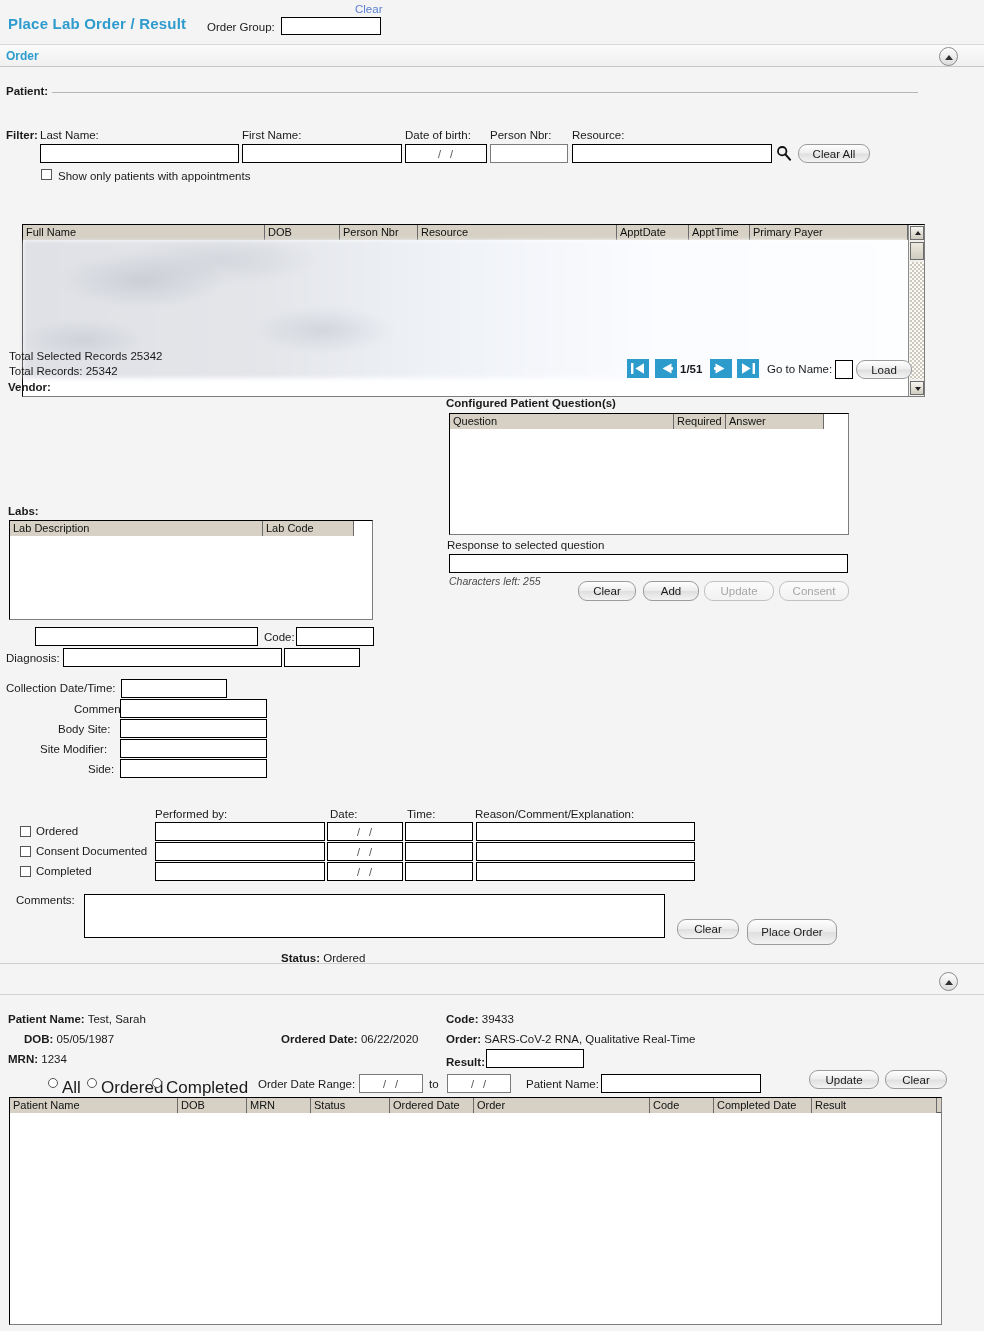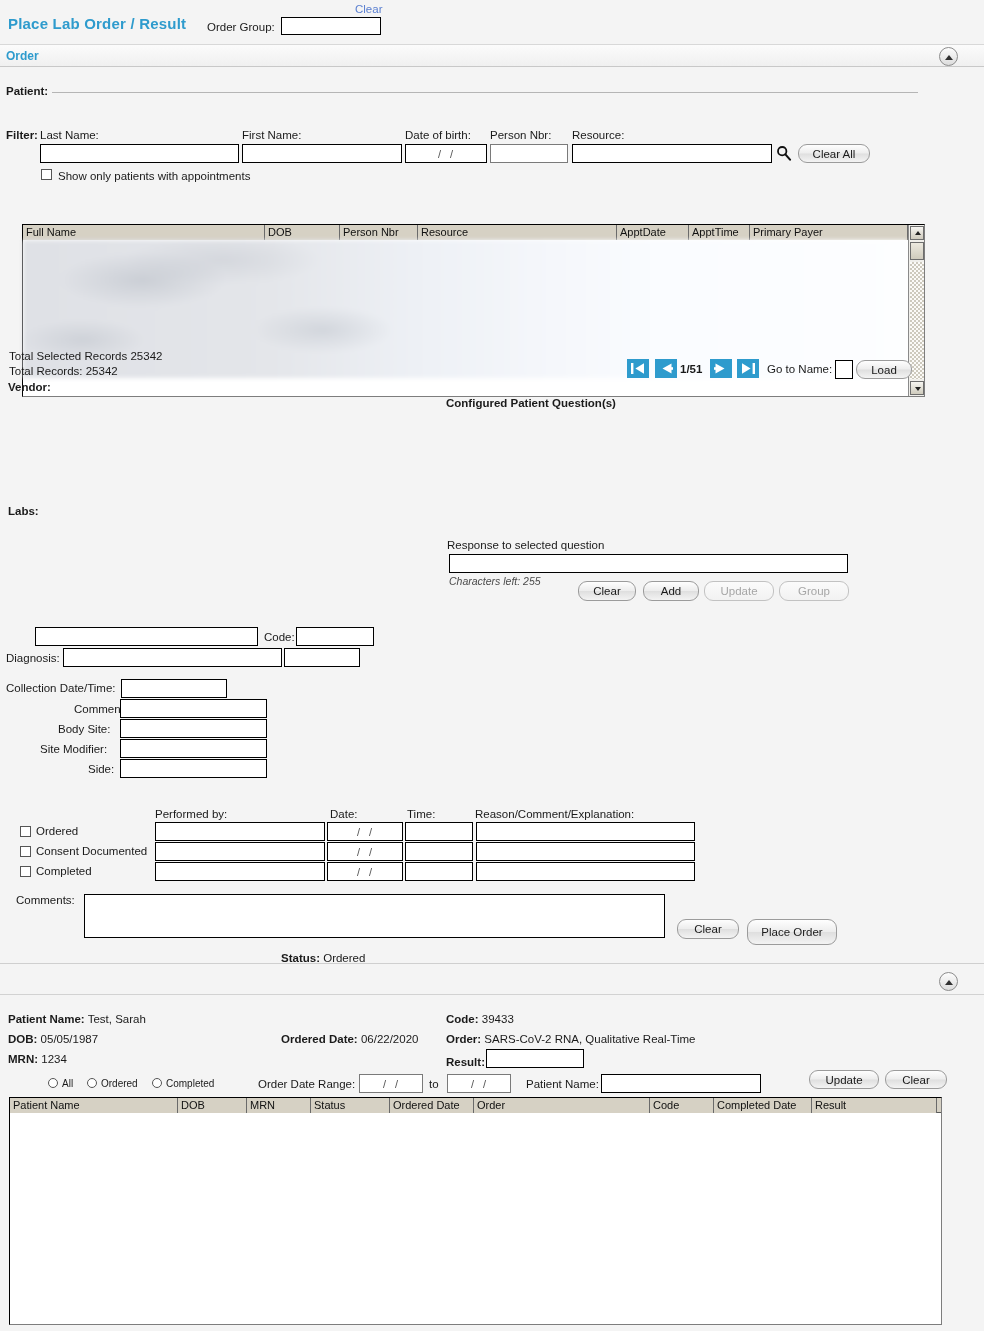--- a/index.html
+++ b/index.html
@@ -150,21 +150,21 @@
 
   .ital { font-style: italic; font-size: 10.5px; color: #4a4a4a; }
 
   
   .lower-divider { position: absolute; left: 0; top: 963px; width: 984px; border-top: 1px solid #cfcfcf; }
   .lower-bar {
     position: absolute; left: 0; top: 969px; width: 984px; height: 26px;
     background: #f4f4f4; border-bottom: 1px solid #d2d2d2;
   }
   .radio { position:absolute; width:10px; height:10px; border:1px solid #555; border-radius:50%; background:#fff; }
-  .radio-lbl { position:absolute; font-size:10px; }
+  .radio-lbl { position:absolute; font-size:17px; }
 
   .kv { position:absolute; font-size:11.5px; white-space: nowrap; }
   .kv b { font-weight: bold; }
 </style>
 </head>
 <body>
 
 <div class="page">
 
   <div class="titlebar">
@@ -260,31 +260,48 @@
         <rect x="15.6" y="4" width="2.4" height="11" fill="#fff"></rect>
       </svg>
   </div>
   <div class="muted-info" style="left:767px; top:363px;">Go to Name:</div>
   <input class="tbox" style="left: 835px; top: 360px; width: 18px;" value="">
   <button class="btn" style="left:856px; top:360px; width:56px; height:19px;">Load</button>
 
   <div class="fld-label bold-lbl" style="left:8px; top:381px;">Vendor:</div>
 
   <div class="fld-label bold-lbl" style="left:8px; top:505px;">Labs:</div>
+  <div class="grid" style="left:9px; top:520px; width:364px; height:100px;">
+    <div class="grid-head">
+      <div class="gh" style="left:0;    width:253px;">Lab Description</div>
+      <div class="gh" style="left:253px; width:91px;">Lab Code</div>
+      <div class="gh" style="left:344px; width:18px; border-right:none; background:#fff;"></div>
+    </div>
+    <div class="grid-body" style="height:83px;"></div>
+  </div>
 
   <div class="fld-label bold-lbl" style="left:446px; top:397px;">Configured Patient Question(s)</div>
+  <div class="grid" style="left:449px; top:413px; width:400px; height:122px;">
+    <div class="grid-head">
+      <div class="gh" style="left:0;    width:224px;">Question</div>
+      <div class="gh" style="left:224px; width:52px;">Required</div>
+      <div class="gh" style="left:276px; width:98px;">Answer</div>
+      <div class="gh" style="left:374px; width:24px; border-right:none; background:#fff;"></div>
+    </div>
+    <div class="grid-body" style="height:105px;"></div>
+  </div>
 
   <div class="fld-label" style="left:447px; top:539px;">Response to selected question</div>
   <input class="tbox" style="left: 449px; top: 554px; width: 399px;" value="">
   <div class="ital" style="position:absolute; left:449px; top:575px;">Characters left: 255</div>
 
   <button class="btn" style="left:578px; top:581px; width:58px; height:20px;">Clear</button>
   <button class="btn" style="left:643px; top:581px; width:56px; height:20px;">Add</button>
   <button class="btn disabled" style="left:704px; top:581px; width:70px; height:20px;">Update</button>
-  <button class="btn disabled" style="left:779px; top:581px; width:70px; height:20px;">Group</button>
+  <button class="btn disabled" style="left:779px; top:581px; width:70px; height:20px;">Consent</button>
 
   <div class="fld-label" style="left:6px;  top:631px;margin-left:48px;">Test:</div>
   <input class="tbox" style="left: 35px; top: 627px; width: 223px;" value="">
   <div class="fld-label" style="left:264px; top:631px;">Code:</div>
   <input class="tbox" style="left: 296px; top: 627px; width: 78px;" value="">
 
   <div class="fld-label" style="left:6px;  top:652px;">Diagnosis:</div>
   <input class="tbox" style="left: 63px; top: 648px; width: 219px;" value="">
   <input class="tbox" style="left: 284px; top: 648px; width: 76px;" value="">
 
@@ -333,21 +350,21 @@
   <textarea class="tbox" style="left: 84px; top: 894px; width: 581px; height: 44px; resize: none; padding: 3px;" value=""></textarea>
   <button class="btn" style="left:677px; top:919px; width:62px; height:20px;">Clear</button>
   <button class="btn" style="left:747px; top:919px; width:90px; height:26px;">Place Order</button>
 
   <div class="lower-divider"></div>
   <div class="lower-bar">
     <span class="collapse-btn" style="right:26px; top:3px;"></span>
   </div>
 
   <div class="kv" style="left:8px; top:1013px;"><b>Patient Name:</b> <span>Test, Sarah</span></div>
-  <div class="kv" style="left:8px; top:1033px;"><b>DOB:</b> <span>05/05/1987</span></div>
+  <div class="kv" style="left:24px; top:1033px;"><b>DOB:</b> <span>05/05/1987</span></div>
   <div class="kv" style="left:8px; top:1053px;"><b>MRN:</b> <span>1234</span></div>
 
   <div class="kv" style="left:281px; top:952px;"><b>Status:</b> <span>Ordered</span></div>
   <div class="kv" style="left:281px; top:1033px;"><b>Ordered Date:</b> <span>06/22/2020</span></div>
 
   <div class="kv" style="left:446px; top:1013px;"><b>Code:</b> <span>39433</span></div>
   <div class="kv" style="left:446px; top:1033px;"><b>Order:</b> <span>SARS-CoV-2 RNA, Qualitative Real-Time</span></div>
   <div class="kv" style="left:446px; top:1056px;"><b>Result:</b></div>
   <input class="tbox" style="left: 486px; top: 1049px; width: 98px;" value="">
 

